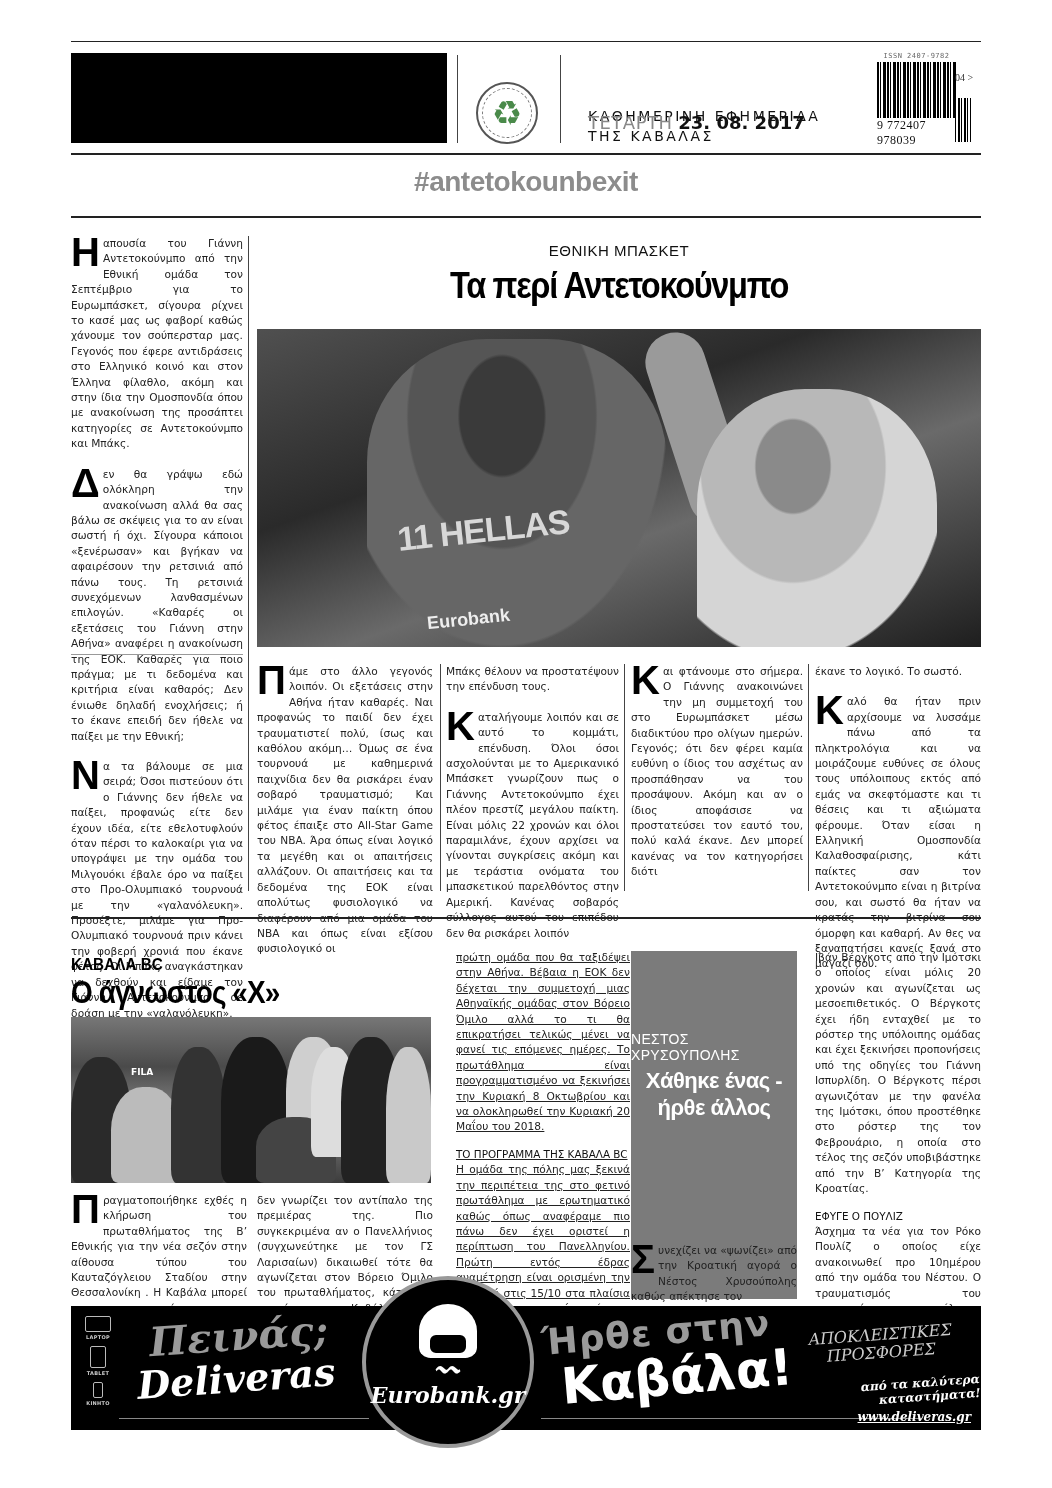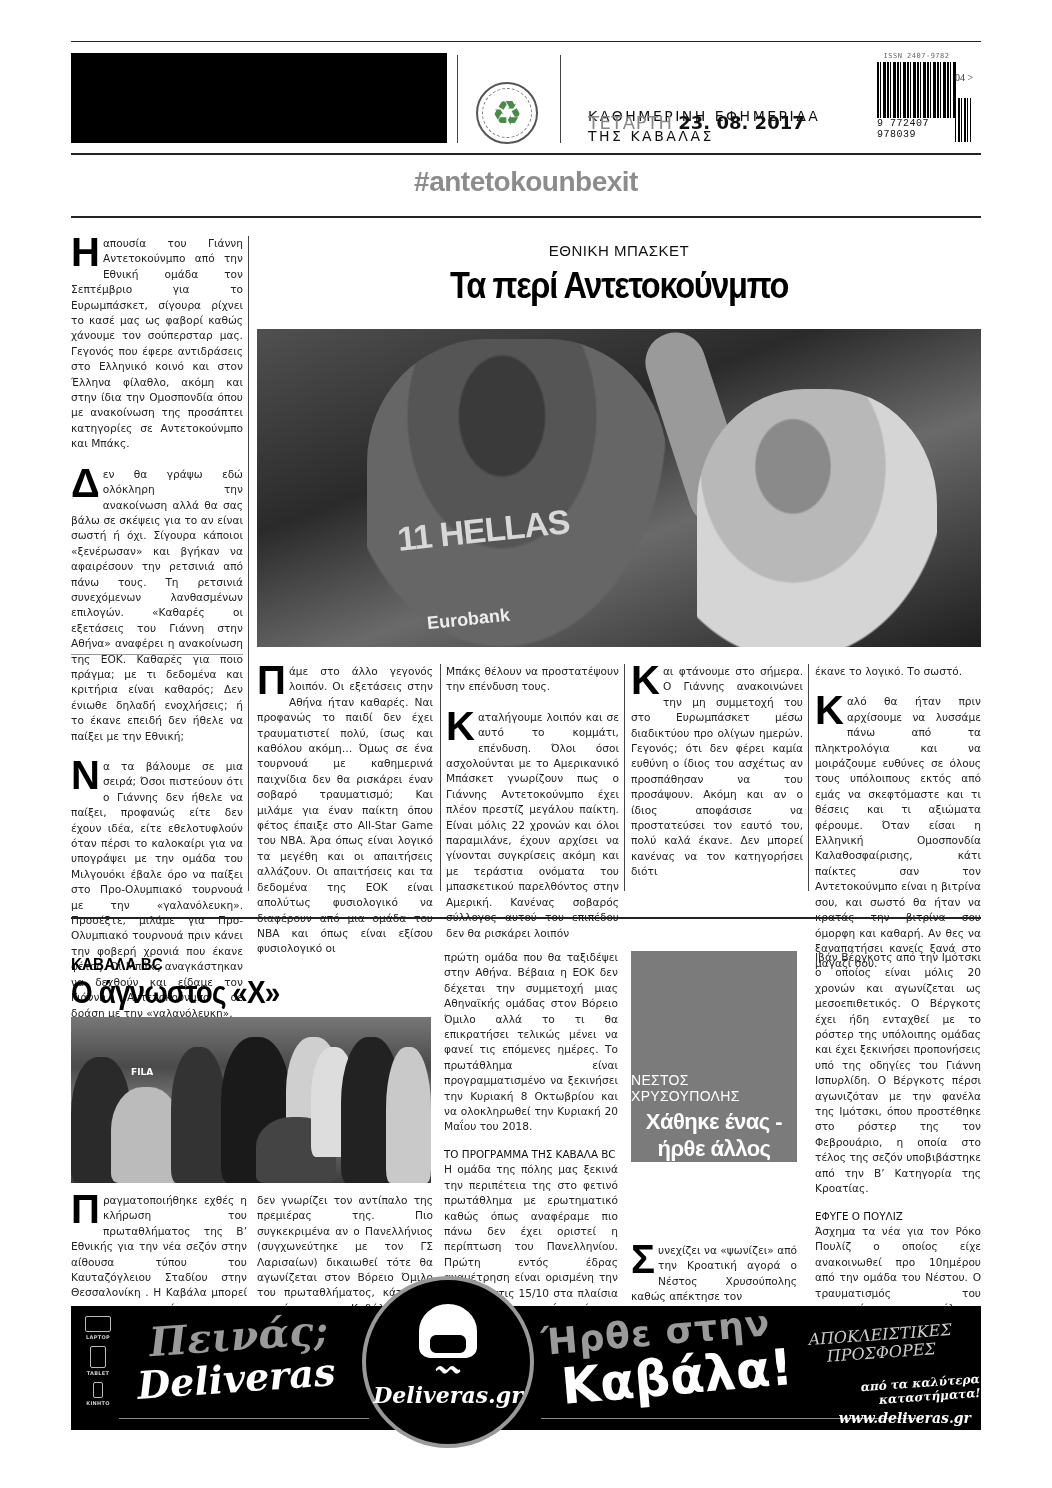--- a/index.html
+++ b/index.html
@@ -14,21 +14,21 @@
   .mast-bold { font-family: "DejaVu Sans", sans-serif; font-weight: bold; font-size: 58px; color: #fff; letter-spacing: -1px; margin-left: 4px; }
   .recycle { left: 476px; top: 82px; width: 62px; height: 62px; border-radius: 50%; border: 2px solid #555; display: flex; align-items: center; justify-content: center; font-size: 34px; color: #4a8a4a; }
   .recycle-ring { position: absolute; inset: 4px; border-radius: 50%; border: 1px dashed #777; }
   .mast-sub { left: 588px; top: 66px; font-family: "DejaVu Sans", sans-serif; font-size: 14px; letter-spacing: 2.5px; line-height: 20px; color: #111; margin-top: 40px; }
   .mast-date { left: 588px; top: 112px; font-size: 18px; }
   .mast-date .day { color: #888; letter-spacing: 0.5px; }
   .mast-date .num { font-weight: bold; color: #111; }
   .barcode { left: 846px; top: 52px; width: 110px; height: 84px; padding-left: 31px; }
   .barcode .issn { font-family: "DejaVu Sans Mono", monospace; font-size: 7px; color: #666; text-align: center; letter-spacing: 0.5px; }
   .barcode .bars { height: 56px; margin-top: 2px; background: repeating-linear-gradient(90deg, #000 0 2px, #fff 2px 3px, #000 3px 4px, #fff 4px 6px, #000 6px 9px, #fff 9px 10px); }
-  .barcode .code { font-family: Liberation Mono, monospace; font-size: 10px; color: #111; letter-spacing: 0.5px; }
+  .barcode .code { font-family: Liberation Serif, serif; font-size: 12px; color: #111; letter-spacing: 0.5px; }
   .barcode2 { left: 955px; top: 98px; width: 16px; height: 44px; background: repeating-linear-gradient(90deg, #000 0 1px, #fff 1px 3px, #000 3px 5px, #fff 5px 6px); }
   .bc2-label { left: 955px; top: 72px; font-size: 10px; color: #333; font-family: Liberation Serif, serif; }
 
   .hashtag { left: 0; width: 1052px; top: 166px; text-align: center; font-family: "Liberation Sans", sans-serif; font-weight: bold; font-size: 28px; color: #8c8c8c; letter-spacing: -0.5px; }
 
   
   .col { position: absolute; font-family: "DejaVu Sans", sans-serif; font-size: 10.6px; line-height: 15.4px; color: #222; text-align: justify; }
   .col p { margin-bottom: 15px; }
   .dropcap { float: left; font-family: "Liberation Sans", sans-serif; font-weight: bold; font-size: 40px; line-height: 30px; margin: 1px 3px 0 0; color: #000; }
   .vline { position: absolute; width: 1px; background: #444; }
@@ -43,21 +43,21 @@
   .photo-main .player2 { position: absolute; left: 440px; top: 60px; width: 240px; height: 258px; border-radius: 45% 45% 0 0; background: radial-gradient(ellipse at 40% 30%, #8a8a8a 0 18%, #b8b8b8 19% 45%, #d5d5d5 46% 75%, transparent 76%); }
   .photo-main .arm { position: absolute; left: 410px; top: 0; width: 60px; height: 200px; background: #9a9a9a; border-radius: 30px; transform: rotate(-18deg); }
 
   .photo-kav { left: 71px; top: 1017px; width: 360px; height: 166px; background: linear-gradient(180deg, #777 0%, #4a4a4a 30%, #8a8a8a 60%, #3c3c3c 100%); overflow: hidden; }
   .photo-kav .fig { position: absolute; border-radius: 45% 45% 10% 10%; background: #2a2a2a; }
   .photo-kav .figw { position: absolute; border-radius: 45% 45% 10% 10%; background: #cfcfcf; }
 
   .sec2-kicker { left: 71px; top: 955px; font-family: "Liberation Sans", sans-serif; font-weight: bold; font-size: 17px; color: #000; transform: scaleX(0.9); transform-origin: left; }
   .sec2-head { left: 71px; top: 975px; font-family: "Liberation Sans", sans-serif; font-weight: bold; font-size: 31px; color: #000; letter-spacing: -1px; transform: scaleX(0.9); transform-origin: left; }
 
-  .grey-box { left: 631px; top: 951px; width: 166px; height: 211px; background: #7b7b7b; display: flex; flex-direction: column; justify-content: flex-end; align-items: center; padding-top: 80px; }
+  .grey-box { left: 631px; top: 951px; width: 166px; height: 348px; background: #7b7b7b; display: flex; flex-direction: column; justify-content: flex-start; align-items: center; padding-top: 80px; }
   .grey-box .gk { font-family: "Liberation Sans", sans-serif; font-size: 14px; color: #fff; letter-spacing: 0.3px; }
   .grey-box .gh { font-family: "Liberation Sans", sans-serif; font-weight: bold; font-size: 22px; color: #fff; text-align: center; line-height: 27px; margin-top: 4px; letter-spacing: -0.5px; }
 
   .subhead { font-family: "DejaVu Sans", sans-serif; font-size: 10.4px; text-transform: uppercase; color: #111; }
 
   
   .ad { left: 71px; top: 1306px; width: 910px; height: 124px; background: #000; }
   .ad-icons { position: absolute; left: 12px; top: 10px; width: 30px; }
   .dev { border: 1.5px solid #bbb; margin: 0 auto; }
   .dev-label { font-size: 5px; color: #ccc; text-align: center; font-weight: bold; margin: 2px 0 6px; letter-spacing: 0.3px; }
@@ -66,21 +66,21 @@
   .ad-deliv { position: absolute; left: 66px; top: 50px; font-family: "DejaVu Serif", serif; font-style: italic; font-weight: bold; font-size: 38px; color: #fff; transform: rotate(-4deg); }
   .ad-circle { left: 362px; top: 1276px; width: 172px; height: 172px; border-radius: 50%; background: #000; border: 4px solid #999; display: flex; flex-direction: column; align-items: center; justify-content: flex-end; padding-bottom: 36px; }
   .helmet { width: 58px; height: 54px; border-radius: 50% 50% 20% 20%; background: #fff; position: relative; margin-bottom: 2px; }
   .helmet::after { content: ""; position: absolute; left: 8px; right: 8px; top: 28px; height: 18px; border-radius: 9px; background: #000; border: 3px solid #fff; }
   .mustache { font-size: 24px; color: #fff; line-height: 18px; margin-bottom: 4px; }
   .ad-site { font-family: "DejaVu Serif", serif; font-style: italic; font-weight: bold; font-size: 22px; color: #fff; }
   .ad-irthe { position: absolute; left: 470px; top: 6px; font-family: "DejaVu Sans", sans-serif; font-weight: bold; font-size: 36px; color: #9a9a9a; transform: rotate(-5deg); letter-spacing: 1px; }
   .ad-kavala { position: absolute; left: 490px; top: 42px; font-family: "DejaVu Sans", sans-serif; font-weight: bold; font-size: 50px; color: #fff; transform: rotate(-5deg); }
   .ad-offers { position: absolute; left: 738px; top: 20px; font-family: "DejaVu Serif", serif; font-style: italic; font-size: 16px; color: #ccc; line-height: 18px; text-align: center; transform: rotate(-4deg); }
   .ad-best { position: absolute; left: 790px; top: 70px; font-family: "DejaVu Serif", serif; font-style: italic; font-weight: bold; font-size: 12px; color: #fff; line-height: 14px; text-align: right; transform: rotate(-4deg); }
-  .ad-url { position: absolute; right: 10px; top: 104px; font-family: "DejaVu Serif", serif; font-style: italic; font-weight: bold; font-size: 14px; color: #fff; }
+  .ad-url { position: absolute; right: 10px; top: 104px; font-family: "DejaVu Serif", serif; font-style: italic; font-weight: bold; font-size: 12px; color: #fff; text-decoration: underline; }
 </style>
 </head>
 <body>
 
 <div class="rule" style="left:71px;top:41px;width:910px;height:1px;"></div>
 <div class="rule" style="left:71px;top:153px;width:910px;height:2px;"></div>
 <div class="rule" style="left:71px;top:216px;width:910px;height:2px;"></div>
 
 <div class="abs mast-box">
 </div>
@@ -163,21 +163,21 @@
   <div class="figw" style="left:315px;top:30px;width:45px;height:136px;background:#c9c9c9;"></div>
   <div class="abs" style="left:60px;top:50px;color:#fff;font-size:9px;font-weight:bold;">FILA</div>
 </div>
 
 <div class="col" style="left:71px;top:1193px;width:176px;">
   <p><span class="dropcap">Π</span><span>ραγματοποιήθηκε εχθές η κλήρωση του πρωταθλήματος της Β’ Εθνικής για την νέα σεζόν στην αίθουσα τύπου του Καυταζόγλειου Σταδίου στην Θεσσαλονίκη . Η Καβάλα μπορεί να χαρακτηριστεί και ως η άτυχη της κλήρωσης καθώς</span></p>
 </div>
 <div class="col" style="left:257px;top:1193px;width:176px;">
   <p>δεν γνωρίζει τον αντίπαλο της πρεμιέρας της. Πιο συγκεκριμένα αν ο Πανελλήνιος (συγχωνεύτηκε με τον ΓΣ Λαρισαίων) δικαιωθεί τότε θα αγωνίζεται στον Βόρειο Όμιλο του πρωταθλήματος, κάτι που σημαίνει πως η Καβάλα BC θα είναι η</p>
 </div>
-<div class="col" style="left:444px;top:950px;width:174px;">
+<div class="col" style="left:456px;top:950px;width:174px;text-decoration:underline;">
   <p style="margin-bottom:12px;">πρώτη ομάδα που θα ταξιδέψει στην Αθήνα. Βέβαια η ΕΟΚ δεν δέχεται την συμμετοχή μιας Αθηναϊκής ομάδας στον Βόρειο Όμιλο αλλά το τι θα επικρατήσει τελικώς μένει να φανεί τις επόμενες ημέρες. Το πρωτάθλημα είναι προγραμματισμένο να ξεκινήσει την Κυριακή 8 Οκτωβρίου και να ολοκληρωθεί την Κυριακή 20 Μαΐου του 2018.</p>
   <div class="subhead">ΤΟ ΠΡΟΓΡΑΜΜΑ ΤΗΣ ΚΑΒΑΛΑ BC</div>
   <p>Η ομάδα της πόλης μας ξεκινά την περιπέτεια της στο φετινό πρωτάθλημα με ερωτηματικό καθώς όπως αναφέραμε πιο πάνω δεν έχει οριστεί η περίπτωση του Πανελληνίου. Πρώτη εντός έδρας αναμέτρηση είναι ορισμένη την Κυριακή στις 15/10 στα πλαίσια της 2ης αγωνιστικής απέναντι στην ομάδα του Σ.Α Στρατωνίου ενώ την 30η και τελευταία αγωνιστική αντιμετωπίζει εκτός έδρας τους Ίκαρους Σερρών στις 20/05.</p>
 </div>
 
 <div class="abs grey-box">
   <div class="gk">ΝΕΣΤΟΣ ΧΡΥΣΟΥΠΟΛΗΣ</div>
   <div class="gh">Χάθηκε ένας - ήρθε άλλος</div>
 </div>
 <div class="col" style="left:631px;top:1243px;width:166px;">
@@ -210,14 +210,14 @@
   </div>
   <div class="ad-best">
     <div>από τα καλύτερα</div>
     <div>καταστήματα!</div>
   </div>
   <div class="ad-url">www.deliveras.gr</div>
 </div>
 <div class="abs ad-circle">
   <div class="helmet"></div>
   <div class="mustache">〰</div>
-  <div class="ad-site">Deliveras.gr</div>
+  <div class="ad-site">Eurobank.gr</div>
 </div>
 
 </body></html>

